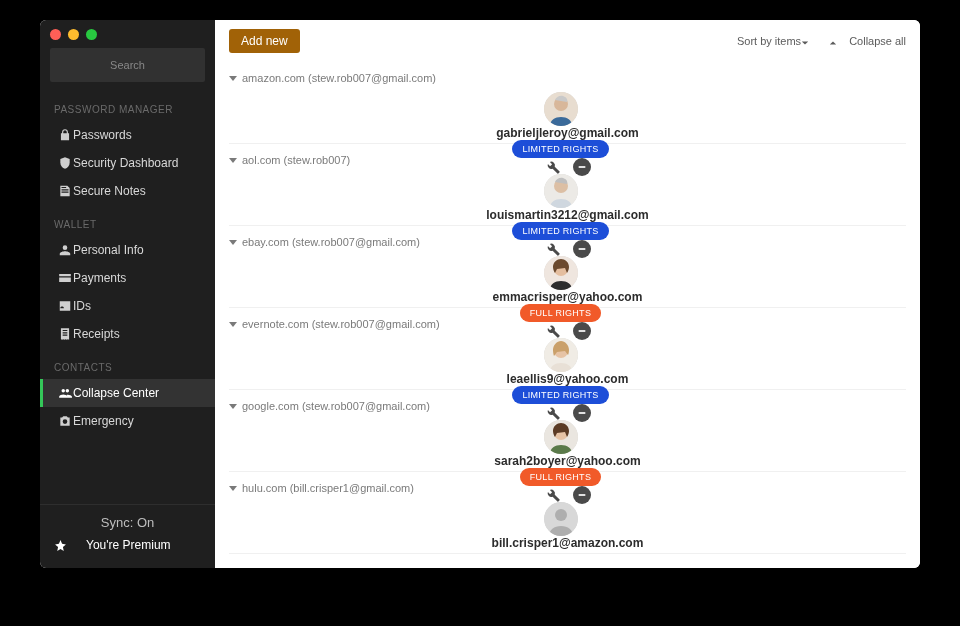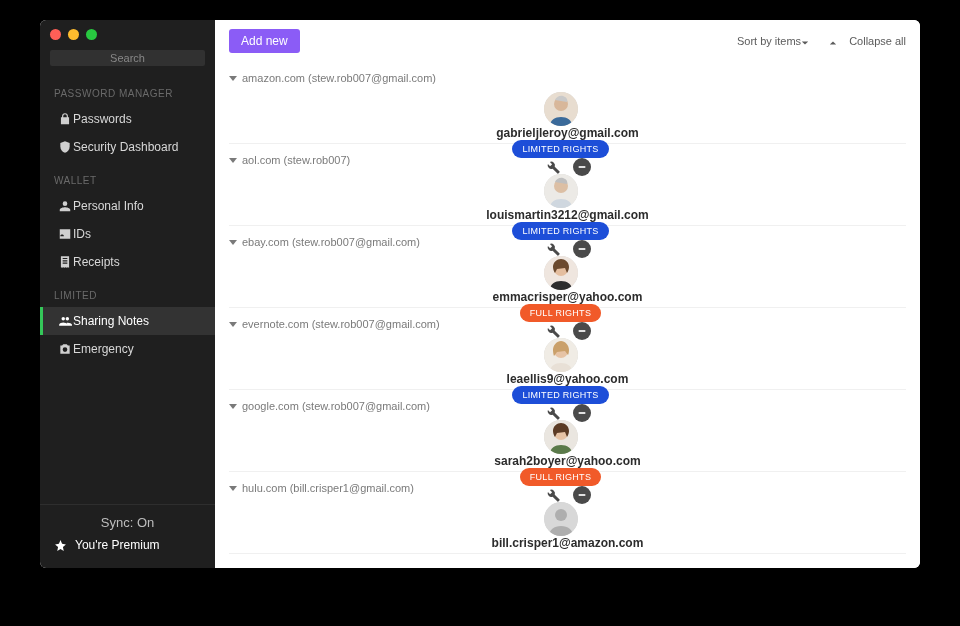--- a/index.html
+++ b/index.html
@@ -9,46 +9,46 @@
     background: #fff; border-radius: 6px; overflow: hidden; display: flex;
     box-shadow: 0 20px 40px rgba(0,0,0,0.3);
   }
   
   .sidebar { width: 175px; background: #1f1f1f; color: #ddd; display: flex; flex-direction: column; }
   .titlebar { height: 28px; display: flex; align-items: center; padding-left: 10px; gap: 7px; }
   .tlight { width: 11px; height: 11px; border-radius: 50%; }
   .tl-close { background: #ff5f57; } .tl-min { background: #febc2e; } .tl-max { background: #28c840; }
   .search-wrap { padding: 0 10px 8px 10px; }
   .search {
-    width: 100%; height: 16px; background: #313131; border: none; border-radius: 2px;
+    width: 100%; height: 34px; background: #313131; border: none; border-radius: 2px;
     color: #888; font-size: 11px; text-align: center; outline: none;
   }
   .search::placeholder { color: #888; }
   .section-label { color: #6a6a6a; font-size: 10px; letter-spacing: 0.5px; padding: 14px 14px 6px 14px; }
   .nav-item {
     display: flex; align-items: center; gap: 0; padding: 6px 14px;
     color: #d8d8d8; font-size: 12px; cursor: pointer; border-left: 3px solid transparent;
   }
   .nav-item.active { background: #333333; border-left: 3px solid #34c759; color: #fff; }
   .nav-icon { width: 16px; height: 16px; display: flex; align-items: center; justify-content: center; flex-shrink: 0; }
   .nav-icon svg { width: 14px; height: 14px; fill: #cfcfcf; }
   .nav-item.active .nav-icon svg { fill: #fff; }
   .sidebar-spacer { flex: 1; }
   .sidebar-footer { padding: 10px 14px 16px 14px; border-top: 1px solid #2e2e2e; }
   .sync-line { color: #bdbdbd; font-size: 13px; text-align: center; padding-bottom: 8px; }
-  .premium-line { color: #fff; font-size: 12px; display: flex; align-items: center; gap: 8px; }
+  .premium-line { color: #fff; font-size: 12px; display: flex; align-items: center; gap: 19px; }
   .premium-line svg { width: 13px; height: 13px; fill: #fff; }
 
   
   .main { flex: 1; background: #fff; display: flex; flex-direction: column; overflow: hidden; }
   .toolbar {
     height: 42px; display: flex; align-items: center; padding: 0 14px;
   }
   .btn-addnew {
-    background: #8b5cf6; color: #fff; border: none; border-radius: 3px;
+    background: #a16207; color: #fff; border: none; border-radius: 3px;
     font-size: 12px; padding: 5px 12px; cursor: pointer;
   }
   .toolbar-spacer { flex: 1; }
   .sort-by { color: #5b5b5b; font-size: 11px; display: flex; align-items: center; gap: 0; cursor: pointer; margin-right: 20px; }
   .collapse-all { color: #5b5b5b; font-size: 11px; display: flex; align-items: center; gap: 12px; cursor: pointer; }
   .chev { width: 8px; height: 8px; }
   .chev svg { width: 8px; height: 8px; fill: #5b5b5b; }
 
   .content { flex: 1; overflow-y: auto; padding: 0 14px 18px 14px; }
   .group-header {
@@ -99,55 +99,71 @@
       <span>Passwords</span>
     </div>
     <div class="nav-item">
       <span class="nav-icon">
           <svg viewBox="0 0 24 24">
             <path d="M12 2 4 5v6c0 5 3.4 9.7 8 11 4.6-1.3 8-6 8-11V5l-8-3z"></path>
           </svg>
         </span>
       <span>Security Dashboard</span>
     </div>
+    <div class="nav-item">
+      <span class="nav-icon">
+          <svg viewBox="0 0 24 24">
+            <path d="M4 3h12l4 4v14H4V3zm2 4h8V5H6v2zm0 4h12V9H6v2zm0 4h12v-2H6v2z"></path>
+          </svg>
+        </span>
+      <span>Secure Notes</span>
+    </div>
 
     <div class="section-label">WALLET</div>
     <div class="nav-item">
       <span class="nav-icon">
           <svg viewBox="0 0 24 24">
             <path d="M12 12a4 4 0 1 0-4-4 4 4 0 0 0 4 4zm0 2c-3 0-9 1.5-9 4.5V21h18v-2.5c0-3-6-4.5-9-4.5z"></path>
           </svg>
         </span>
       <span>Personal Info</span>
     </div>
     <div class="nav-item">
       <span class="nav-icon">
           <svg viewBox="0 0 24 24">
+            <path d="M2 5h20v4H2V5zm0 6h20v8H2v-8z"></path>
+          </svg>
+        </span>
+      <span>Payments</span>
+    </div>
+    <div class="nav-item">
+      <span class="nav-icon">
+          <svg viewBox="0 0 24 24">
             <path d="M3 4h18v16H3V4zm4 3a2.5 2.5 0 1 1 0 5 2.5 2.5 0 0 1 0-5zm-3 9h6v-1c0-1.3-2-2-3-2s-3 .7-3 2v1zm9-6h7v2h-7v-2zm0 4h7v2h-7v-2z"></path>
           </svg>
         </span>
       <span>IDs</span>
     </div>
     <div class="nav-item">
       <span class="nav-icon">
           <svg viewBox="0 0 24 24">
             <path d="M5 2h14v20l-2-1-2 1-2-1-2 1-2-1-2 1-2-1V2zm3 5h8V5H8v2zm0 4h8V9H8v2zm0 4h8v-2H8v2z"></path>
           </svg>
         </span>
       <span>Receipts</span>
     </div>
 
-    <div class="section-label">LIMITED</div>
+    <div class="section-label">CONTACTS</div>
     <div class="nav-item active">
       <span class="nav-icon">
           <svg viewBox="0 0 24 24">
             <path d="M9 11a3 3 0 1 0-3-3 3 3 0 0 0 3 3zm7 0a3 3 0 1 0-3-3 3 3 0 0 0 3 3zM2 20v-2c0-2.3 4.7-3.5 7-3.5s7 1.2 7 3.5v2H2zm14 0v-2c0-1.1-.6-2-1.6-2.7 1-.2 2-.3 2.6-.3 2.3 0 7 1.2 7 3.5V20h-8z"></path>
           </svg>
         </span>
-      <span>Sharing Notes</span>
+      <span>Collapse Center</span>
     </div>
     <div class="nav-item">
       <span class="nav-icon">
           <svg viewBox="0 0 24 24">
             <path d="M4 6h3l2-2h6l2 2h3v14H4V6zm8 3a4 4 0 1 0 4 4 4 4 0 0 0-4-4z"></path>
           </svg>
         </span>
       <span>Emergency</span>
     </div>
 

